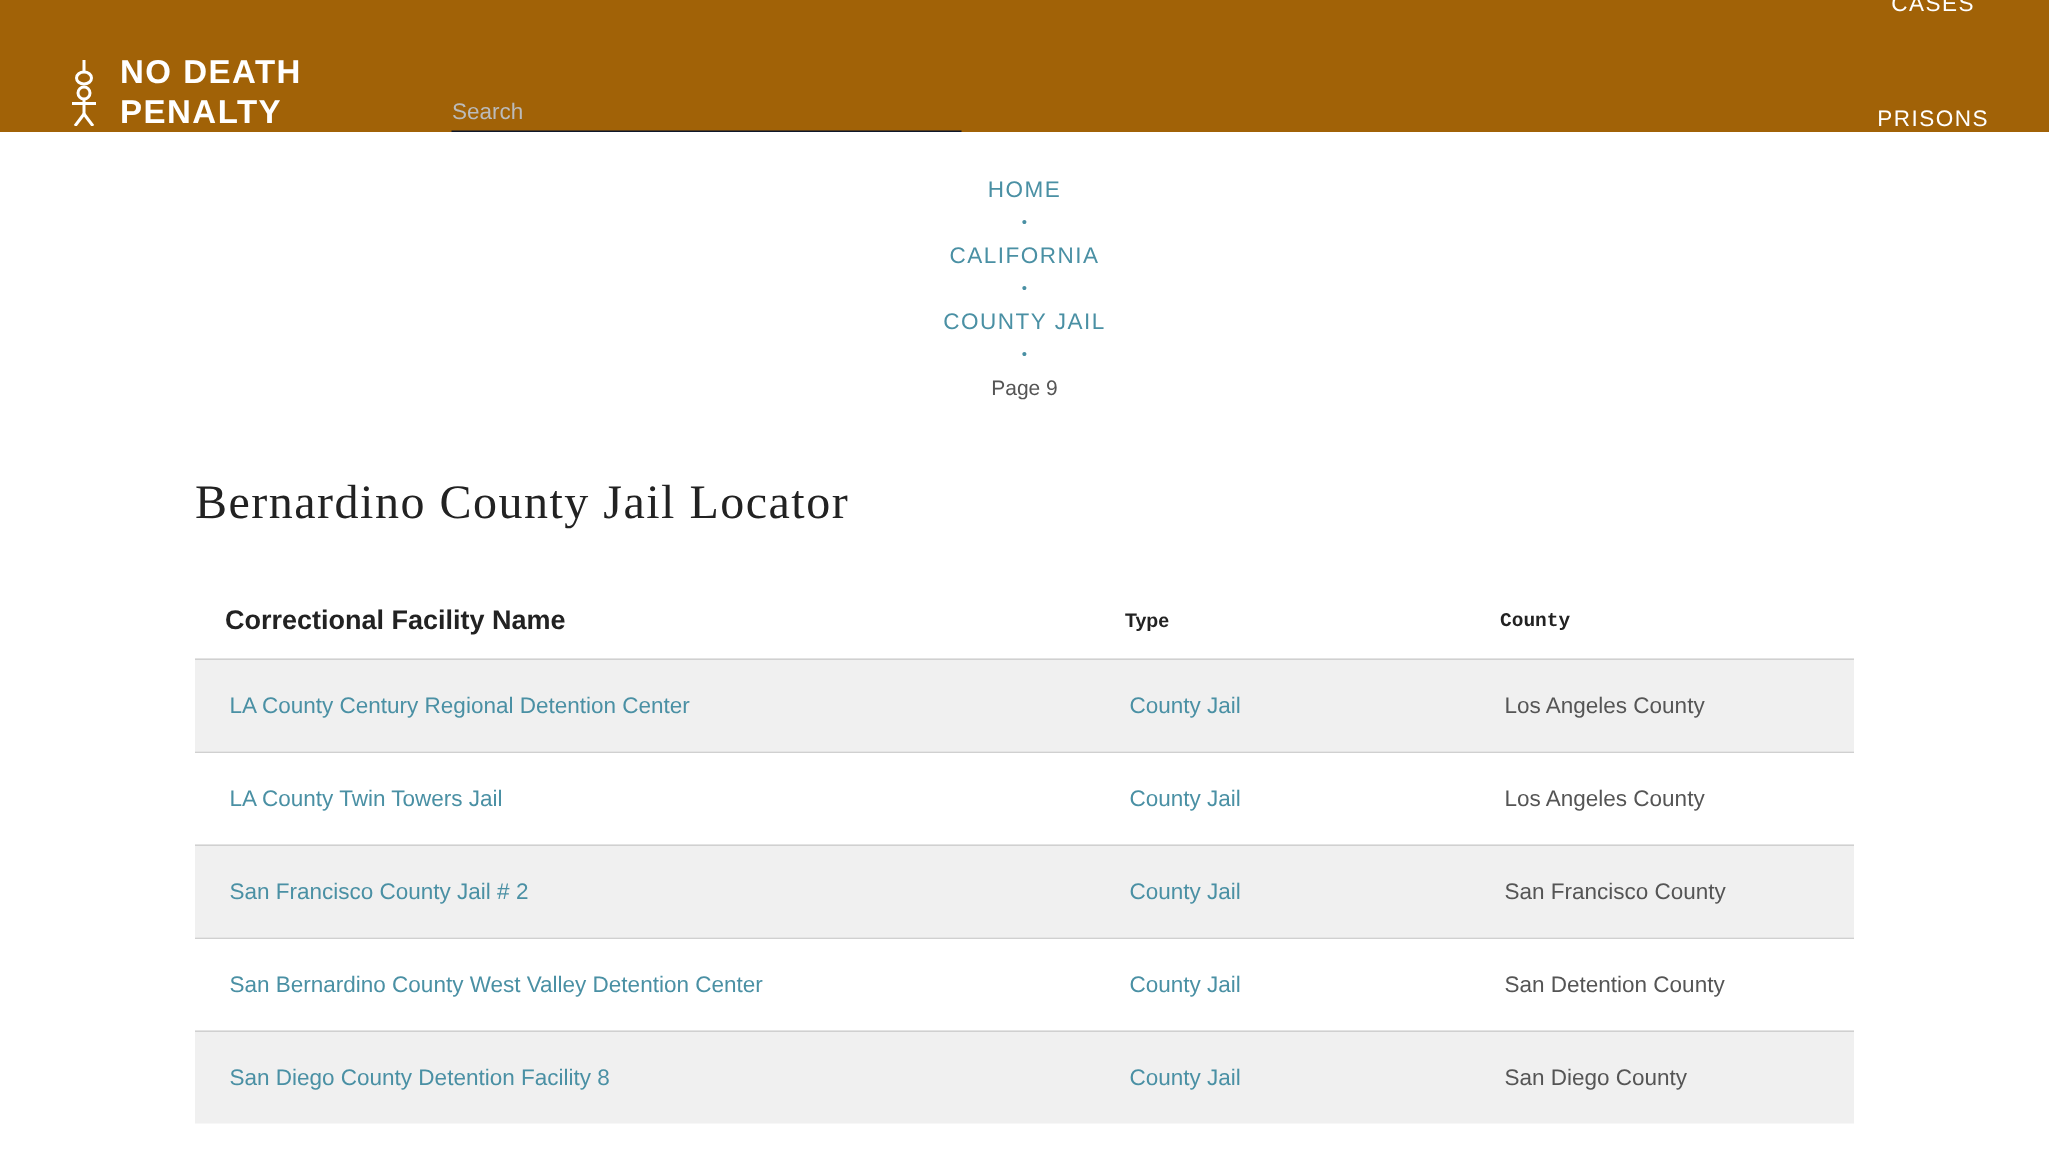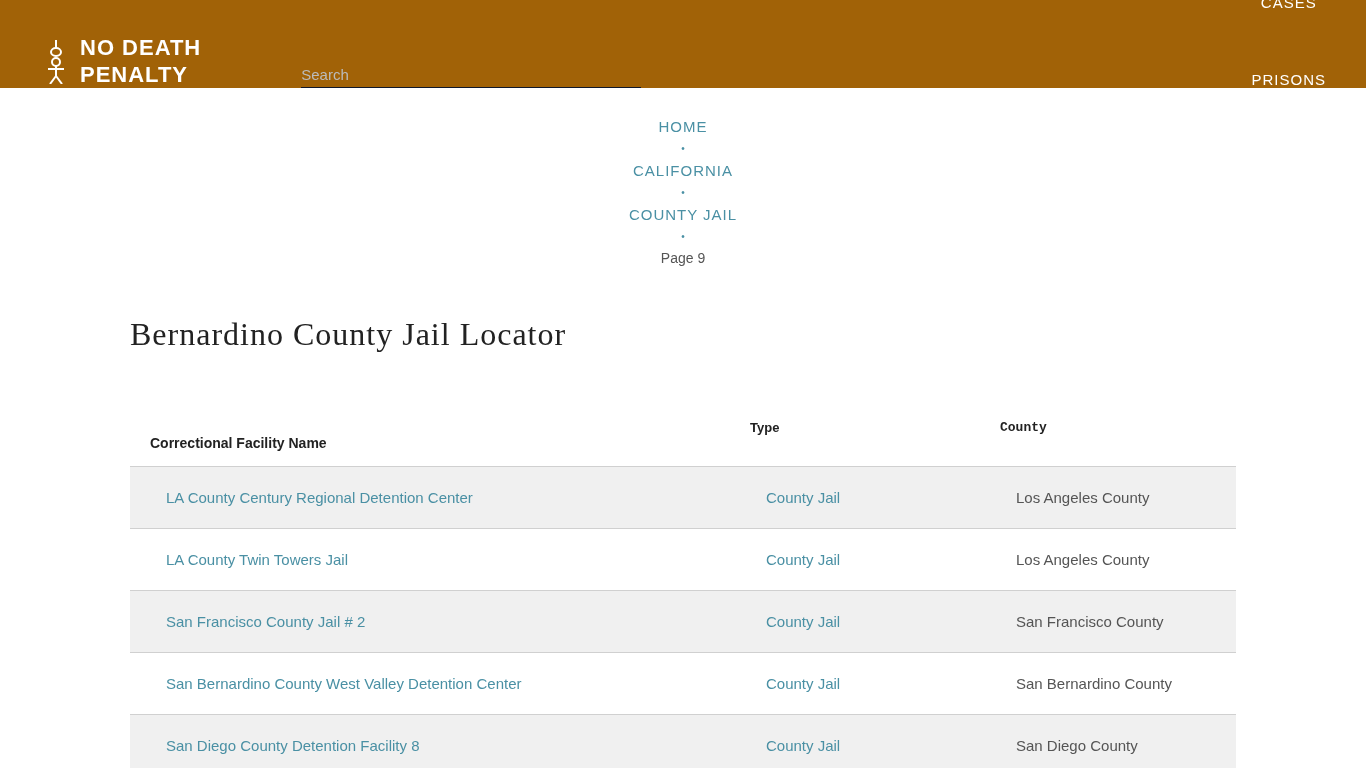--- a/index.html
+++ b/index.html
@@ -138,25 +138,24 @@
     .table-header {
       display: flex;
       align-items: center;
       padding: 10px 20px 15px 20px;
       border-bottom: none;
     }
 
     .col-name {
       flex: 0 0 600px;
       font-family: 'Arial', sans-serif;
-      font-size: 14px;
+      font-size: 18px;
       font-weight: bold;
       color: #222;
       text-transform: none;
-      margin-top: 32px;
     }
 
     .col-type {
       flex: 0 0 250px;
       font-family: 'Arial', sans-serif;
       font-size: 13px;
       font-weight: bold;
       color: #222;
     }
 
@@ -164,21 +163,21 @@
       flex: 1;
       font-family: Liberation Mono, monospace;
       font-size: 13px;
       font-weight: bold;
       color: #222;
     }
 
     .table-row {
       display: flex;
       align-items: flex-end;
-      padding: 22px 36px;
+      padding: 22px 23px;
       border-top: 1px solid #d0d0d0;
     }
 
     .table-row:nth-child(odd) {
       background: #f0f0f0;
     }
 
     .table-row:nth-child(even) {
       background: #fff;
     }
@@ -283,21 +282,21 @@
       <div class="row-county">Los Angeles County</div>
     </div>
         <div class="table-row">
       <a href="#" class="row-name">San Francisco County Jail # 2</a>
       <div class="row-type">County Jail</div>
       <div class="row-county">San Francisco County</div>
     </div>
         <div class="table-row">
       <span class="row-name no-link">San Bernardino County West Valley Detention Center</span>
       <div class="row-type">County Jail</div>
-      <div class="row-county">San Bernardino County</div>
+      <div class="row-county">San Detention County</div>
     </div>
         <div class="table-row">
       <a href="#" class="row-name">San Diego County Detention Facility 8</a>
       <div class="row-type">County Jail</div>
       <div class="row-county">San Diego County</div>
     </div>
       </div>
   </div>
 
 </main>

